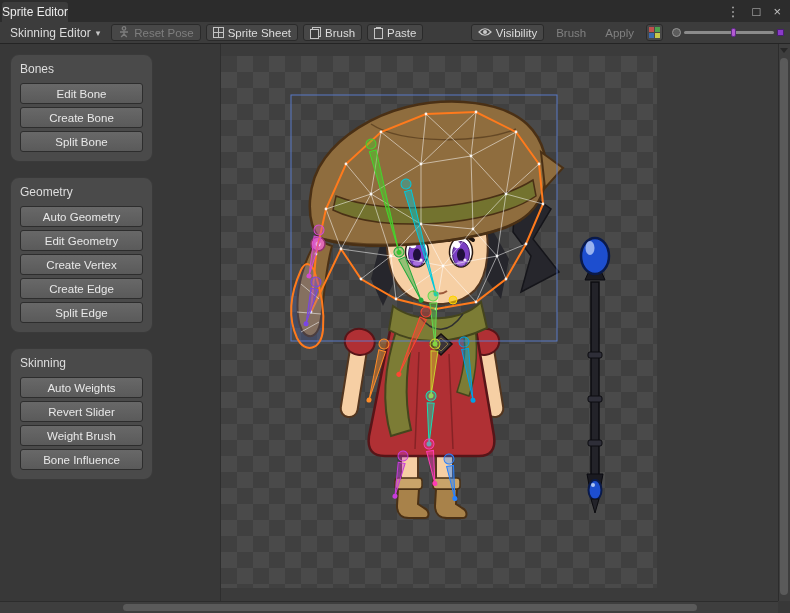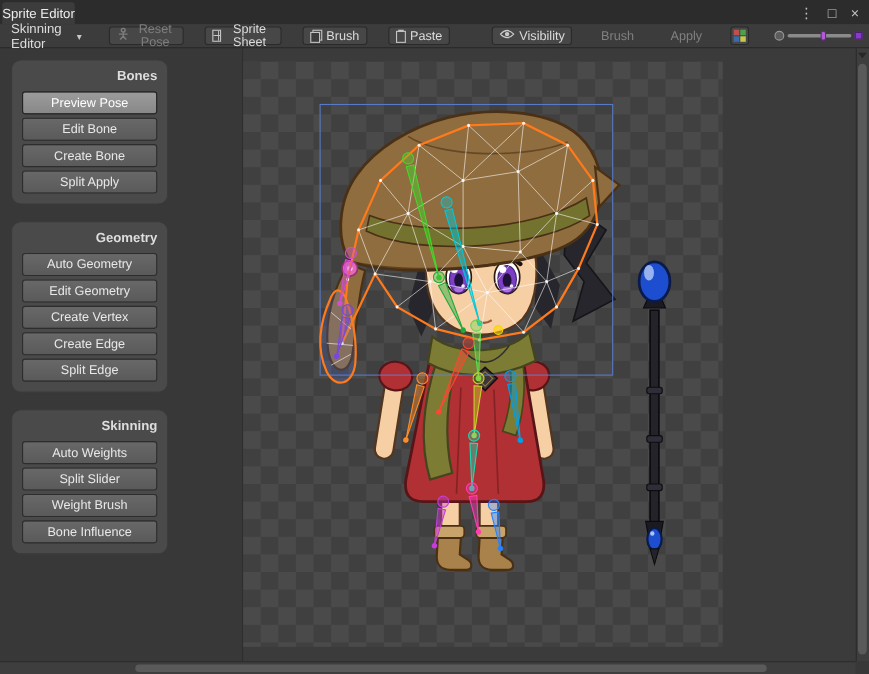--- a/index.html
+++ b/index.html
@@ -7,21 +7,21 @@
   body {
     width:790px; height:613px; position:relative; overflow:hidden;
     background:#383838; font-family:"Liberation Sans", sans-serif;
     user-select:none;
   }
   
   .titlebar { position:absolute; top:0; left:0; right:0; height:22px; background:#2c2c2c; display:flex; }
   .tab { margin:2px 0 0 2px; padding:0 0; background:#3c3c3c; color:#ececec; font-size:12px; line-height:20px; border-radius:3px 3px 0 0; }
   .win-controls { margin-left:auto; display:flex; align-items:center; gap:13px; padding-right:9px; color:#c2c2c2; font-size:13px; }
   
-  .toolbar { position:absolute; top:22px; left:0; right:0; height:22px; background:#3c3c3c; border-bottom:1px solid #242424; display:flex; align-items:center; padding:0 4px; gap:19px; font-size:12px; color:#dcdcdc; }
+  .toolbar { position:absolute; top:22px; left:0; right:0; height:22px; background:#3c3c3c; border-bottom:1px solid #242424; display:flex; align-items:center; padding:0 4px; gap:5px; font-size:12px; color:#dcdcdc; }
   .tb-dd { display:flex; align-items:center; gap:5px; padding:0 6px; height:100%; cursor:default; }
   .tb-dd .caret { font-size:9px; color:#c8c8c8; }
   .tb-btn { display:flex; align-items:center; gap:4px; padding:0 6px; height:17px; background:#474747; border:1px solid #2a2a2a; border-radius:3px; color:#dcdcdc; font-size:11.5px; font-family:inherit;text-align:center; }
   .tb-btn.disabled { color:#7e7e7e; }
   .tb-btn.disabled .ico { opacity:.45; }
   .tb-flat { background:none; border:none; padding:0 7px; color:#808080; font-size:11.5px; font-family:inherit; }
   .spacer { flex:1; }
   
   .i-grid { width:11px; height:11px; border:1px solid #c4c4c4;
     background:
@@ -36,21 +36,21 @@
   .i-colors i { display:block; }
   
   .slider { display:flex; align-items:center; width:112px; margin:0 2px 0 4px; }
   .sl-knob { width:9px; height:9px; border:1px solid #979797; border-radius:50%; background:#5c5c5c; flex:none; }
   .sl-track { flex:1; height:3px; background:#8b8b8b; border-radius:2px; margin:0 3px; position:relative; }
   .sl-handle { position:absolute; top:-3px; width:5px; height:9px; border-radius:2px; border:1px solid #5e2a86; }
   .sl-swatch { width:7px; height:7px; border:1px solid #4a1f70; flex:none; }
   
   .side { position:absolute; top:44px; left:0; width:220px; bottom:12px; background:#383838; }
   .panel { width:143px; margin:10px 0 15px 10px; background:#4a4a4a; border:1px solid #3a3a3a; border-radius:9px; padding:4px 9px 9px; }
-  .panel-title { text-align:right; color:#dedede; font-size:12px; padding:3px 0 4px;font-weight:bold; }
+  .panel-title { text-align:left; color:#dedede; font-size:12px; padding:3px 0 4px; }
   .p-btn { display:block; width:100%; height:21px; margin-top:3px; background:linear-gradient(#686868,#5a5a5a); border:1px solid #2d2d2d; border-radius:3px; color:#e8e8e8; font-size:11.5px; font-family:inherit; }
   .p-btn.active { background:linear-gradient(#9c9c9c,#888888); border-color:#242424; color:#ffffff; }
   
   .canvas { position:absolute; left:220px; top:44px; right:12px; bottom:12px; background:#3b3b3b; overflow:hidden; border-left:1px solid #2e2e2e; }
   .texture { position:absolute; left:0; top:12px; width:436px; height:532px;
     background: conic-gradient(#4a4a4a 25%, #404040 0 50%, #4a4a4a 0 75%, #404040 0) 0 0 / 32px 32px; }
   svg.overlay { position:absolute; left:0; top:0; }
   
   .vscroll { position:absolute; right:0; top:44px; width:12px; bottom:12px; background:#3e3e3e; border-left:1px solid #2c2c2c; }
   .v-arrow { position:absolute; top:4px; left:1px; width:0; height:0; border-left:4px solid transparent; border-right:4px solid transparent; border-top:5px solid #272727; }
@@ -127,39 +127,38 @@
       <span class="sl-handle" style="left:52%; background:#b45ad2;"></span>
     </span>
     <span class="sl-swatch" style="background:#8a3ac8;"></span>
   </div>
 </div>
 
 <div class="side">
 
   <div class="panel">
     <div class="panel-title">Bones</div>
-    <button class="p-btn active">Preview Pose</button>
     <button class="p-btn">Edit Bone</button>
     <button class="p-btn">Create Bone</button>
-    <button class="p-btn">Split Apply</button>
+    <button class="p-btn">Split Bone</button>
   </div>
 
   <div class="panel">
     <div class="panel-title">Geometry</div>
     <button class="p-btn">Auto Geometry</button>
     <button class="p-btn">Edit Geometry</button>
     <button class="p-btn">Create Vertex</button>
     <button class="p-btn">Create Edge</button>
     <button class="p-btn">Split Edge</button>
   </div>
 
   <div class="panel">
     <div class="panel-title">Skinning</div>
     <button class="p-btn">Auto Weights</button>
-    <button class="p-btn">Split Slider</button>
+    <button class="p-btn">Revert Slider</button>
     <button class="p-btn">Weight Brush</button>
     <button class="p-btn">Bone Influence</button>
   </div>
 
 </div>
 
 <div class="canvas">
   <div class="texture"></div>
 
   <svg class="overlay" width="558" height="557" viewBox="0 0 558 557">

